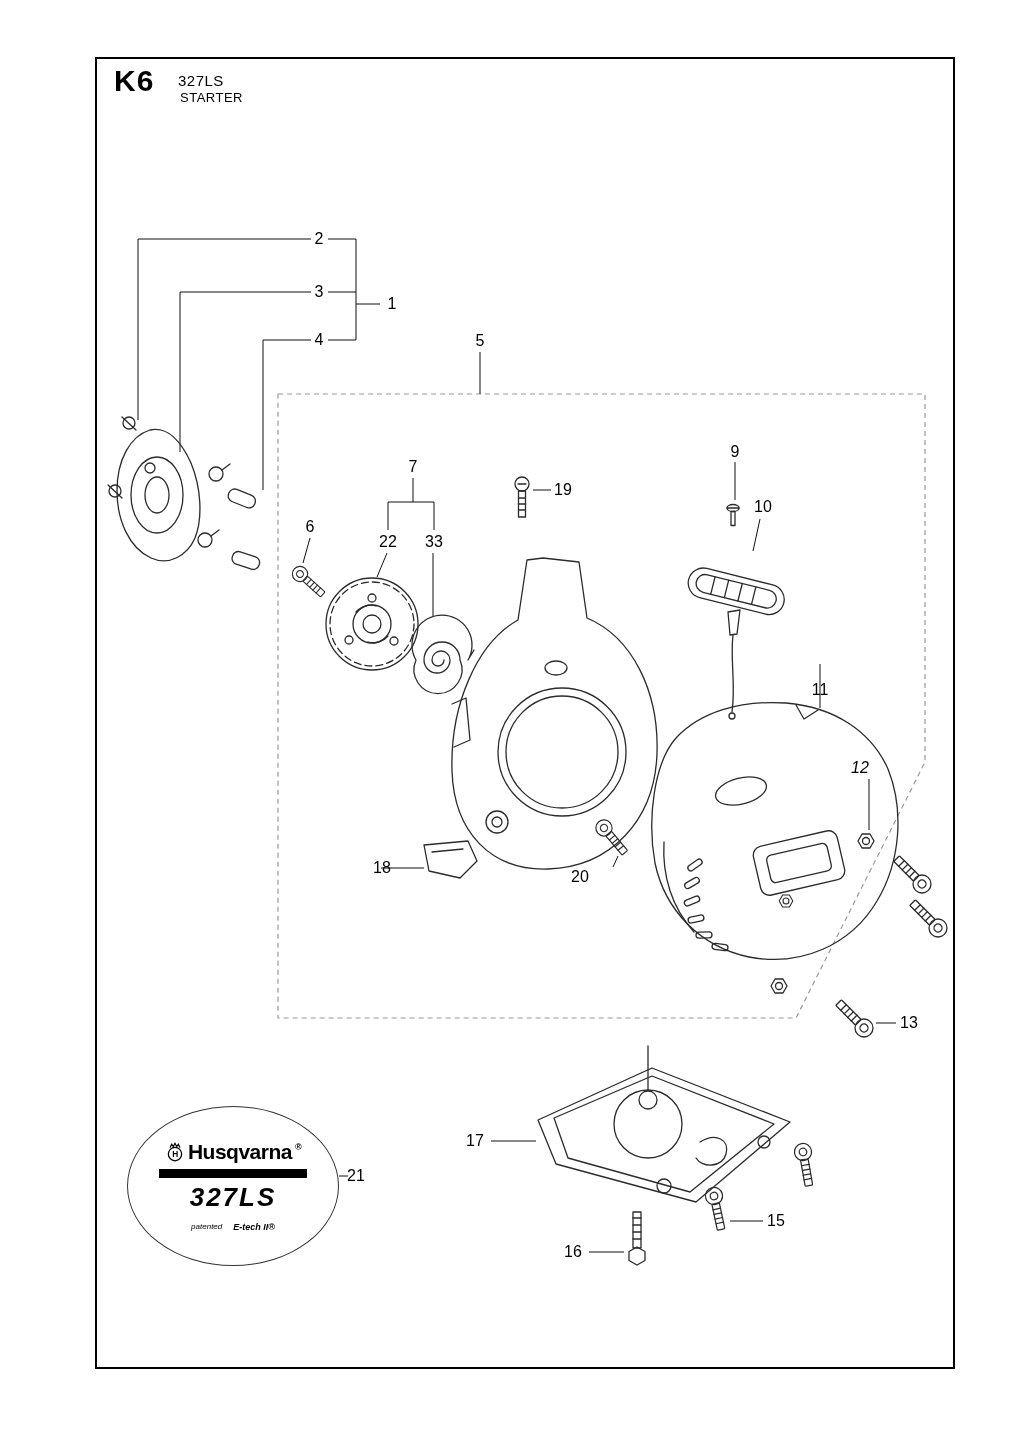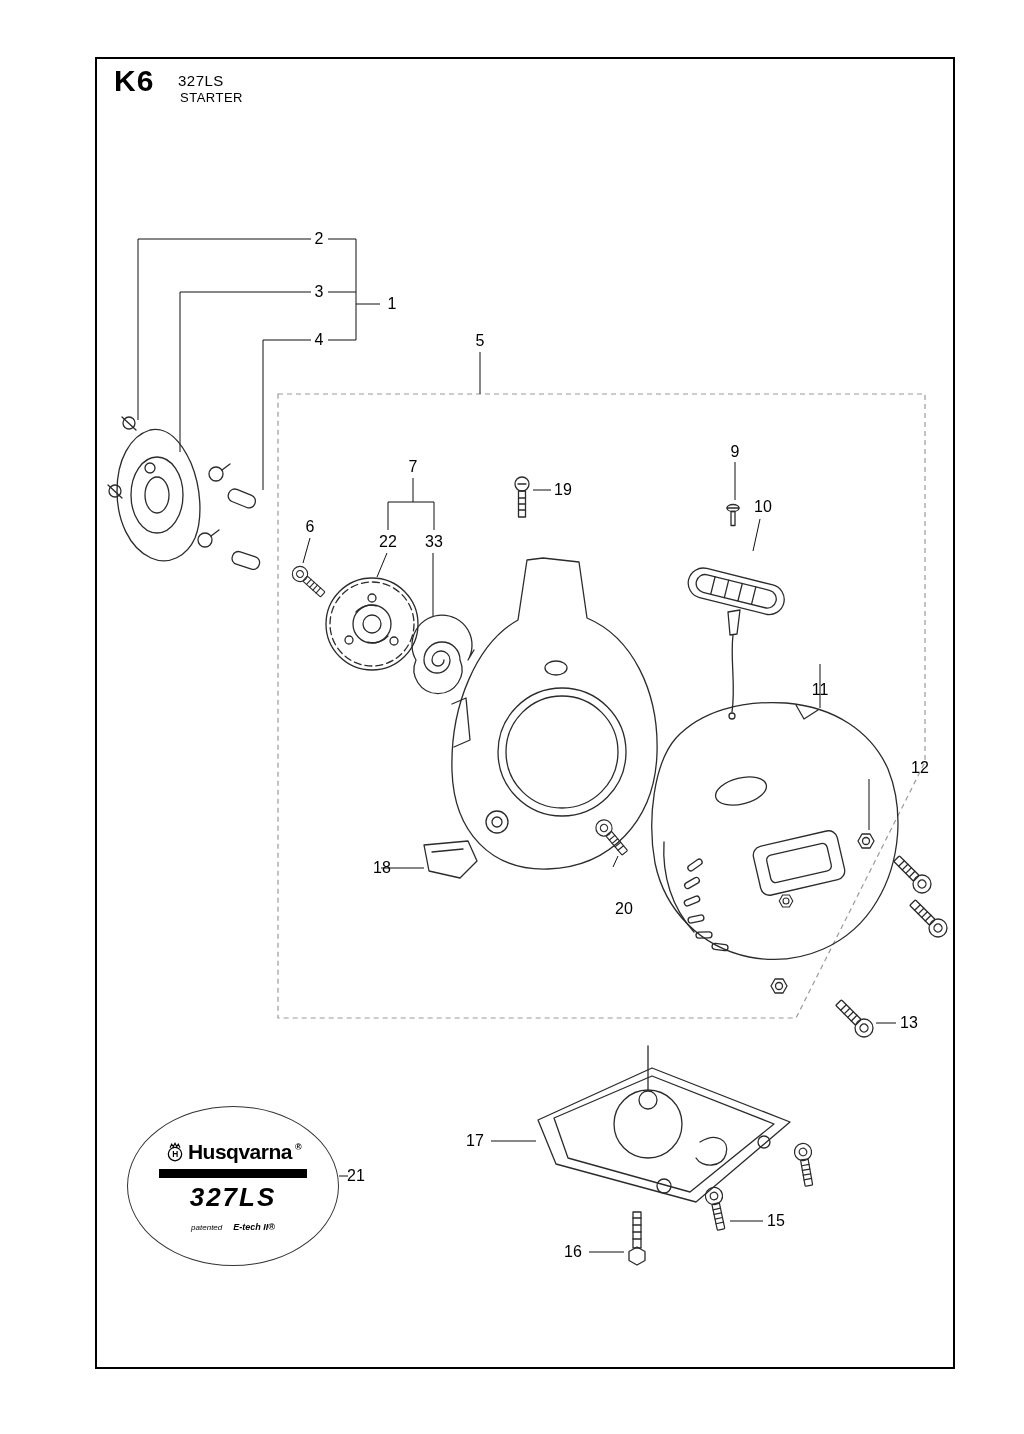--- a/index.html
+++ b/index.html
@@ -29,21 +29,21 @@
 
   .badge {
     position:absolute; left:127px; top:1106px; width:212px; height:160px;
     border:1.5px solid #333; border-radius:50%; background:#fff;
     display:flex; flex-direction:column; align-items:center; justify-content:center;
   }
   .brand-row { display:flex; align-items:center; gap:3px; font-weight:700; font-size:21px; letter-spacing:-0.5px; }
   .brand-reg { font-size:9px; vertical-align:super; align-self:flex-start; margin-top:2px; }
   .badge-bar { width:148px; height:9px; background:#000; margin:5px 0 4px; }
   .badge-model { font-style:italic; font-weight:700; font-size:26px; letter-spacing:2px; }
-  .badge-fine { display:flex; font-size:8px; font-style:italic; margin-top:9px; align-items:center; }
+  .badge-fine { display:flex; font-size:8px; font-style:italic; margin-top:9px; align-items:flex-start; }
   .badge-fine .etech { font-weight:700; font-size:9px;padding-left:11px; }
 </style>
 </head>
 <body>
 
 <div id="frame"></div>
 
 <div id="code">K6</div>
 <div id="model">327LS</div>
 <div id="section">STARTER</div>
@@ -223,28 +223,28 @@
     <div class="callout" style="left: 392px; top: 304px;">1</div>
     <div class="callout" style="left: 319px; top: 239px;">2</div>
     <div class="callout" style="left: 319px; top: 292px;">3</div>
     <div class="callout" style="left: 319px; top: 340px;">4</div>
     <div class="callout" style="left: 480px; top: 341px;">5</div>
     <div class="callout" style="left: 310px; top: 527px;">6</div>
     <div class="callout" style="left: 413px; top: 467px;">7</div>
     <div class="callout" style="left: 735px; top: 452px;">9</div>
     <div class="callout" style="left: 763px; top: 507px;">10</div>
     <div class="callout" style="left: 820px; top: 653px; margin-top: 37px;">11</div>
-    <div class="callout" style="left: 920px; top: 768px;">12</div>
+    <div class="callout" style="left: 860px; top: 768px; font-style: italic;">12</div>
     <div class="callout" style="left: 909px; top: 1023px;">13</div>
     <div class="callout" style="left: 776px; top: 1221px;">15</div>
     <div class="callout" style="left: 573px; top: 1252px; text-align: center;">16</div>
     <div class="callout" style="left: 475px; top: 1141px;">17</div>
     <div class="callout" style="left: 382px; top: 868px;">18</div>
     <div class="callout" style="left: 563px; top: 490px;">19</div>
-    <div class="callout" style="left: 624px; top: 877px; margin-top: 32px;">20</div>
+    <div class="callout" style="left: 580px; top: 877px;">20</div>
     <div class="callout" style="left: 356px; top: 1176px;">21</div>
     <div class="callout" style="left: 388px; top: 542px;">22</div>
     <div class="callout" style="left: 434px; top: 542px;">33</div>
   </div>
 
 <div class="badge">
   <div class="brand-row">
     <svg width="20" height="20" viewBox="0 0 24 24">
       <path d="M6,7 L8,2.5 L10,5.5 L12,1.5 L14,5.5 L16,2.5 L18,7" fill="none" stroke="#000" stroke-width="1.3"></path>
       <circle cx="12" cy="14.5" r="8" fill="none" stroke="#000" stroke-width="1.5"></circle>

